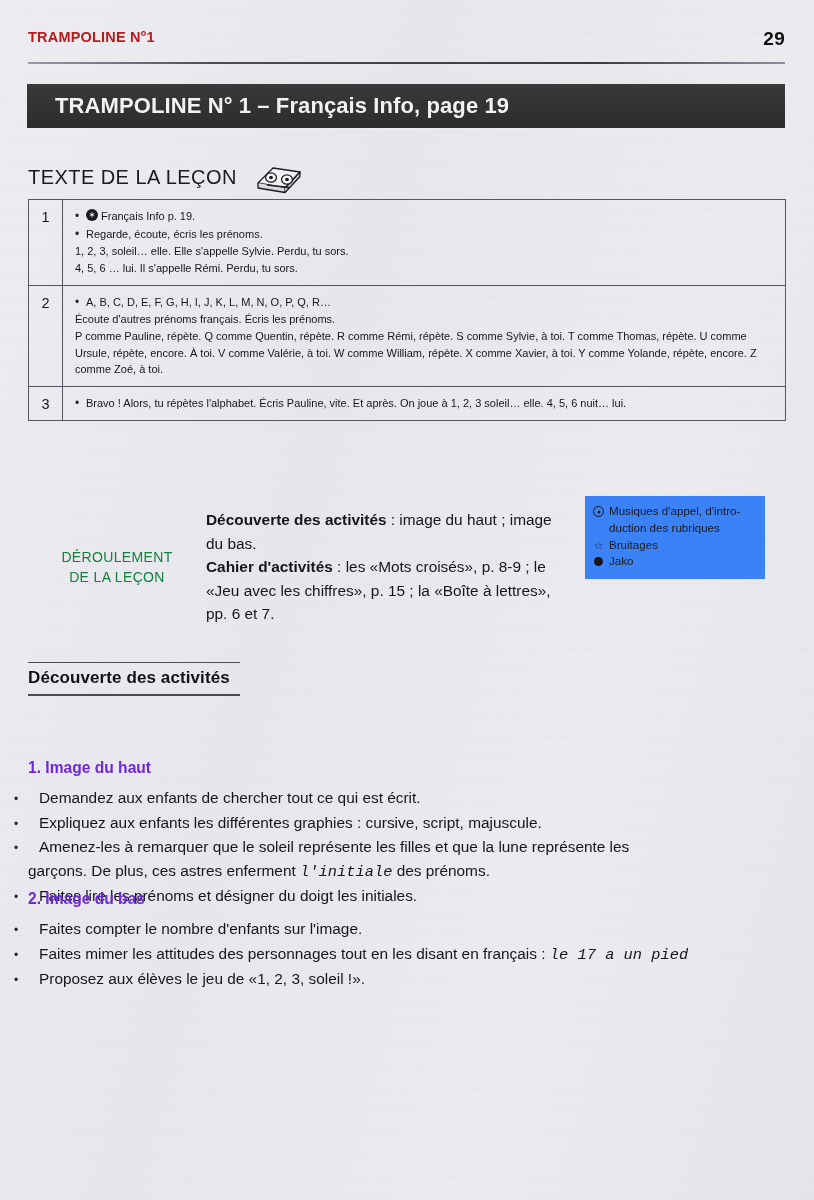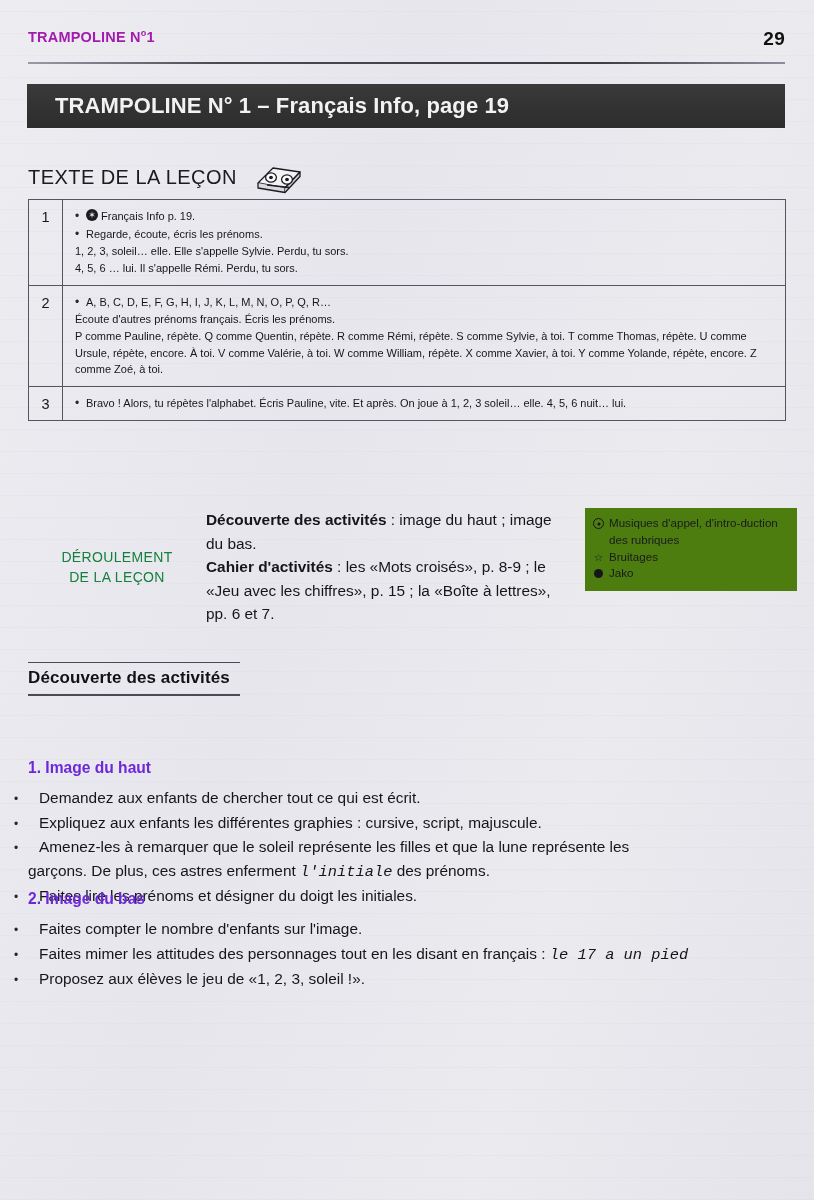--- a/index.html
+++ b/index.html
@@ -46,21 +46,21 @@
     top: 28px;
     height: 28px;
     display: flex;
     align-items: flex-start;
     justify-content: space-between;
   }
   .runhead-title {
     font-size: 14.5px;
     font-weight: 700;
     letter-spacing: .2px;
-    color: #a21caf;
+    color: #b91c1c;
   }
   .runhead-title sup {
     font-size: 9px;
     vertical-align: super;
     font-weight: 700;
   }
   .runhead-page {
     font-size: 19px;
     font-weight: 700;
     color: #111;
@@ -199,23 +199,23 @@
     line-height: 1.53;
     color: #16161a;
   }
   .deroul-body p { margin: 0; }
   .deroul-body b { font-weight: 700; }
 
   
   .legend-box {
     position: absolute;
     left: 585px;
-    top: 508px;
-    width: 212px;
-    background: #4d7c0f;
+    top: 496px;
+    width: 180px;
+    background: #3b82f6;
     padding: 7px 8px 8px 8px;
     box-sizing: border-box;
     font-size: 11.6px;
     line-height: 1.45;
     color: #1a1a20;
   }
   .legend-item {
     display: flex;
     align-items: flex-start;
     gap: 5px;

